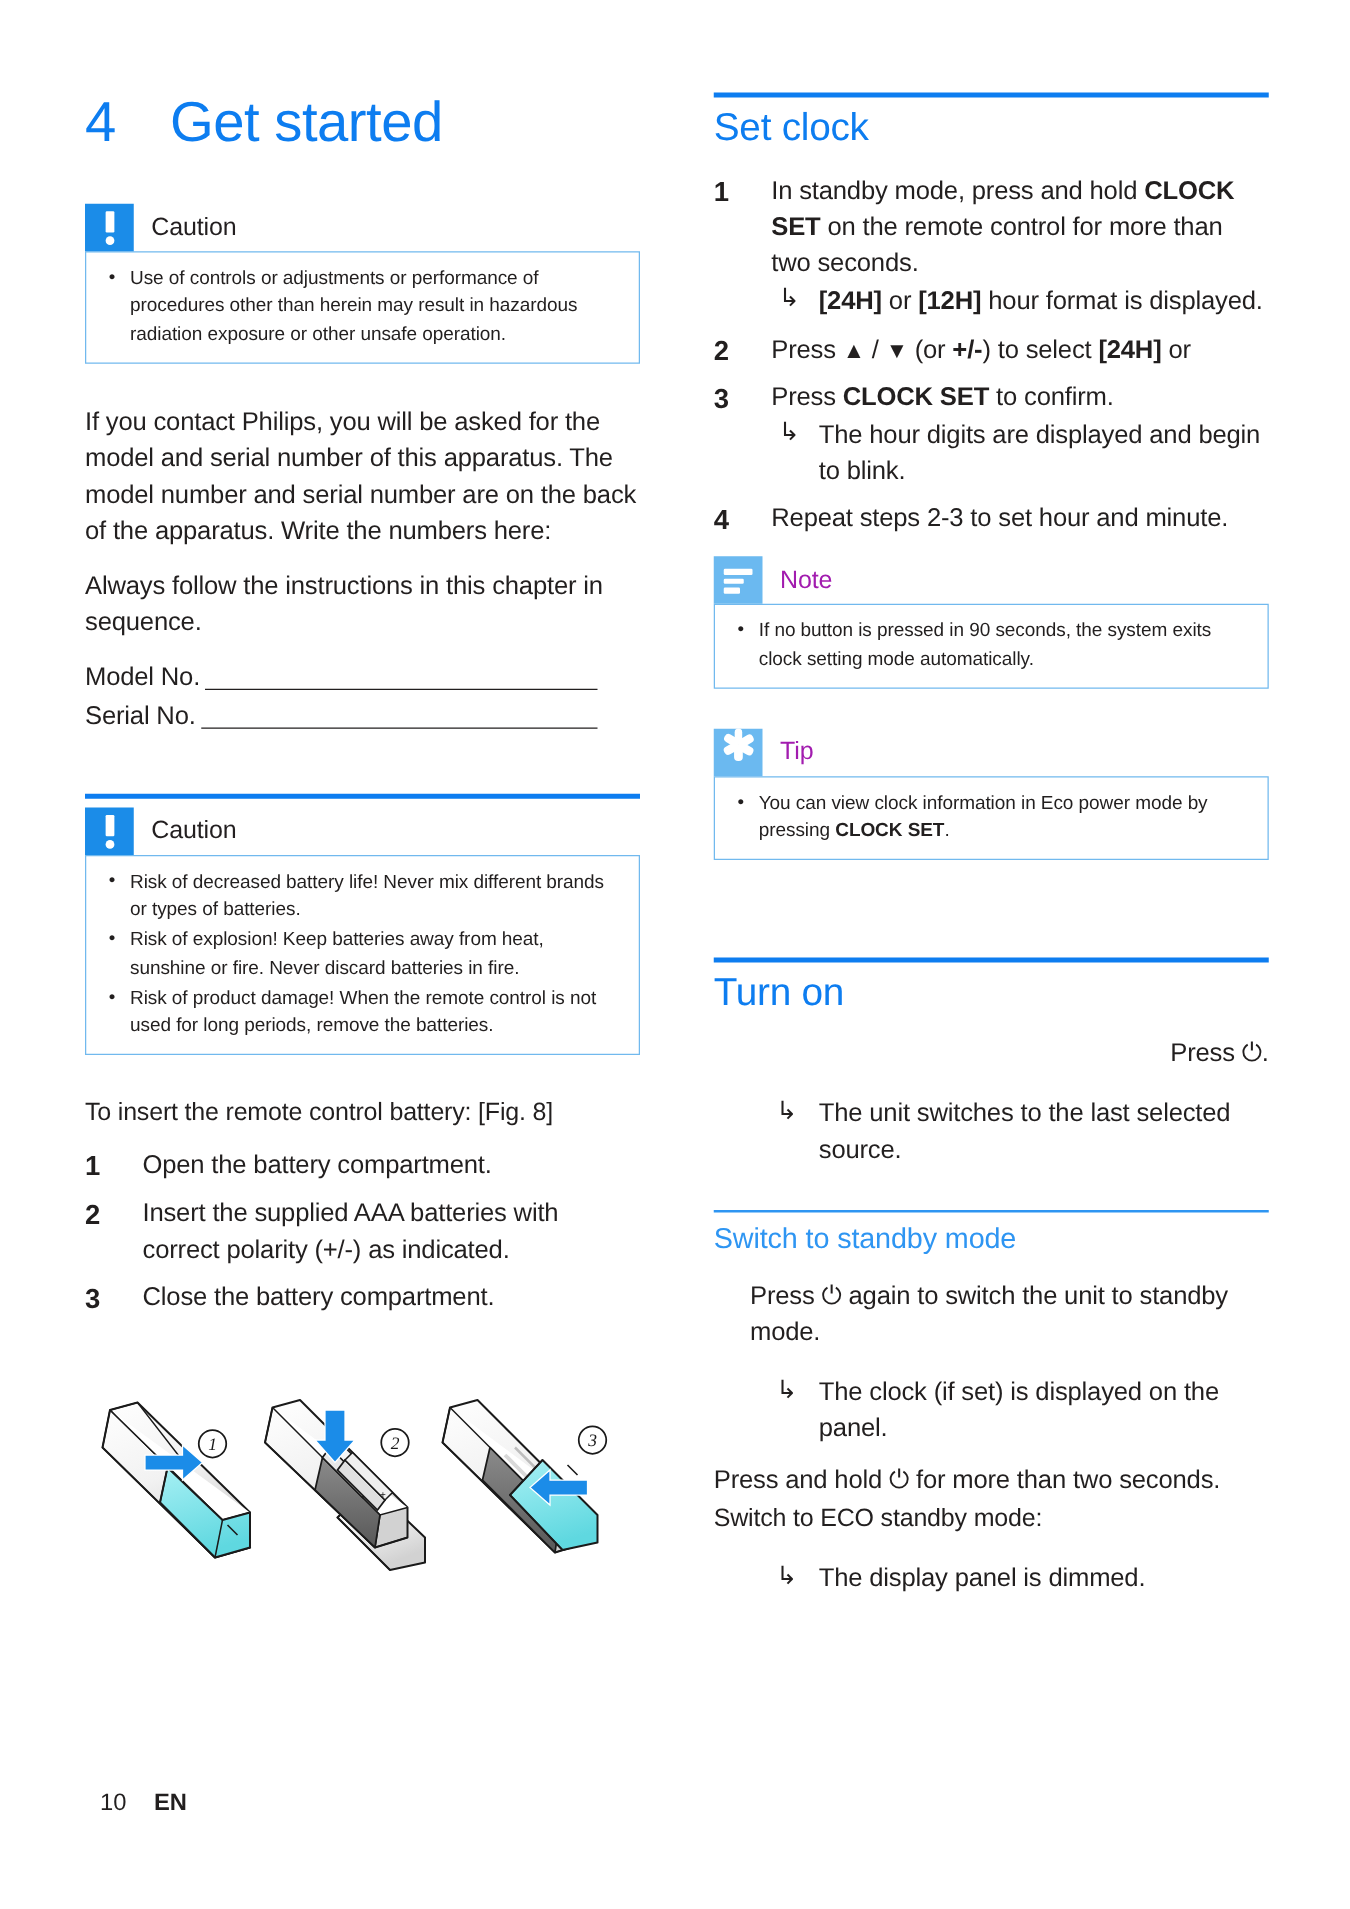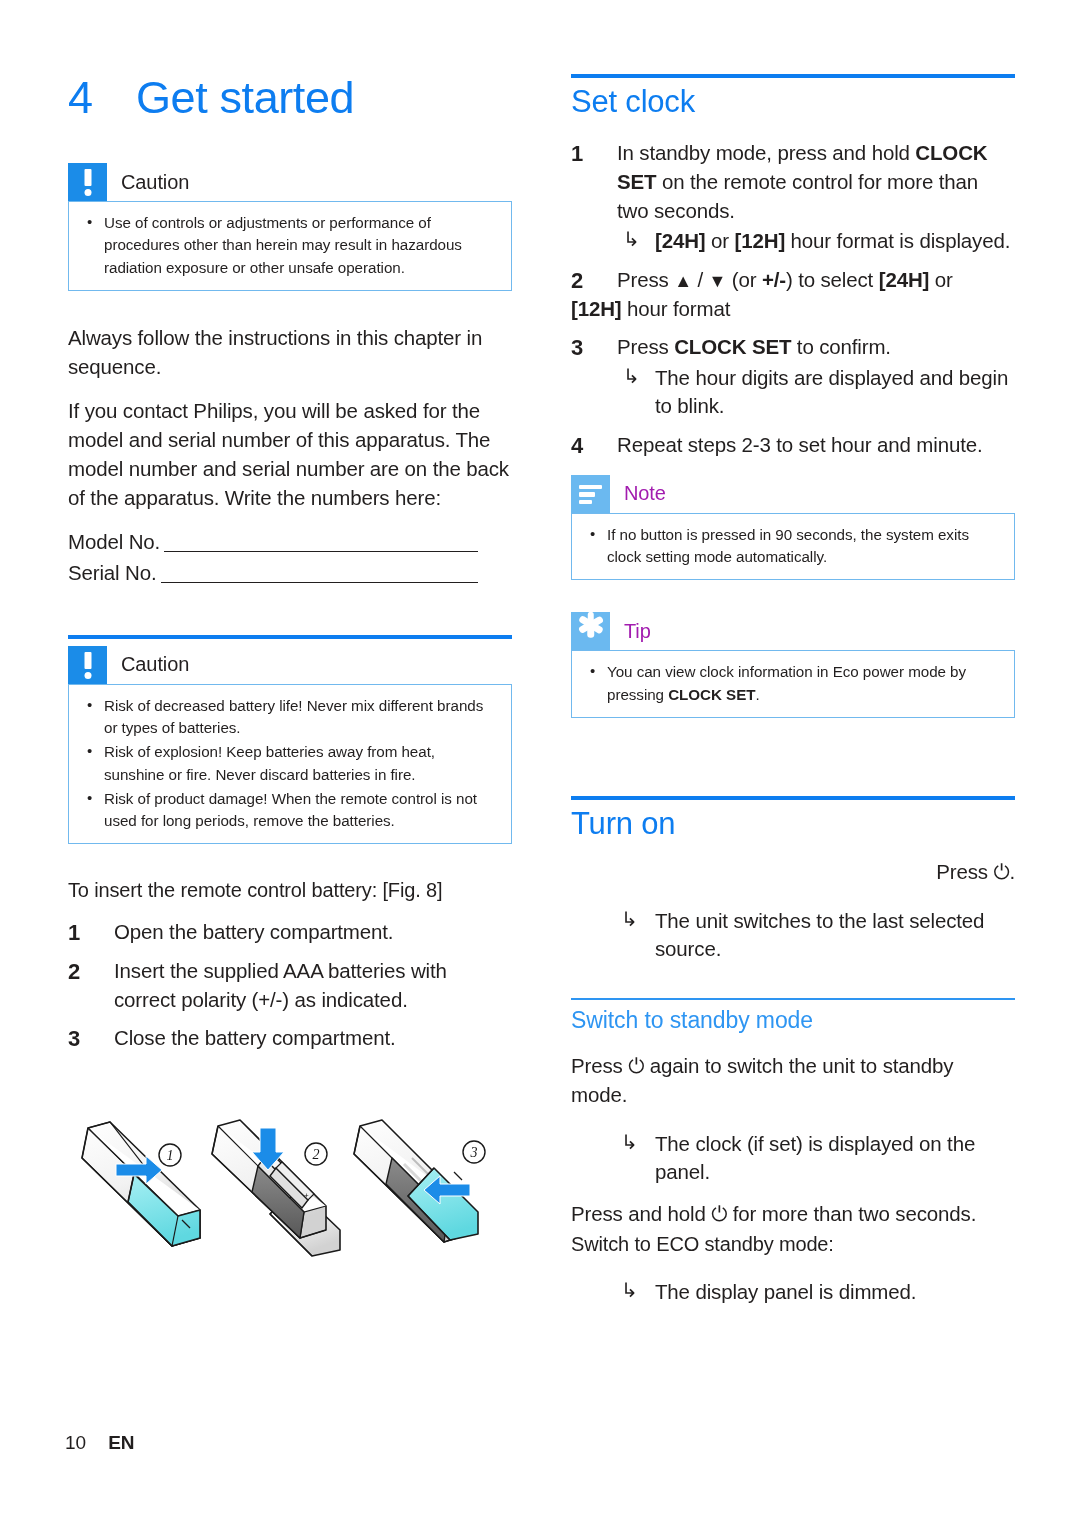--- a/index.html
+++ b/index.html
@@ -280,21 +280,21 @@
     position: absolute;
     left: 60px;
     top: 1118px;
     width: 470px;
     height: 140px;
   }
 
   
   .footer {
     position: absolute;
-    left: 65px;
+    left: 80px;
     top: 1432px;
     font-size: 19px;
     letter-spacing: 0px;
     color: #221f1f;
     display: flex;
     gap: 22px;
     font-weight: 400;
   }
   .footer .pg { font-weight: 300; }
   .footer .lang { font-weight: 700; }
@@ -325,22 +325,22 @@
       </div>
       <div class="callout-body">
         <ul>
           <li>Use of controls or adjustments or performance of procedures other than herein may result in hazardous radiation exposure or other unsafe operation.</li>
         </ul>
       </div>
     </div>
 
     <div class="gap-md"></div>
 
+    <p class="body">If you contact Philips, you will be asked for the model and serial number of this apparatus. The model number and serial number are on the back of the apparatus. Write the numbers here:</p>
     <p class="body">Always follow the instructions in this chapter in sequence.</p>
-    <p class="body">If you contact Philips, you will be asked for the model and serial number of this apparatus. The model number and serial number are on the back of the apparatus. Write the numbers here:</p>
 
     <div class="fill-row">
       <span class="fill-label">Model No.</span>
       <span class="fill-line"></span>
     </div>
     <div class="fill-row">
       <span class="fill-label">Serial No.</span>
       <span class="fill-line"></span>
     </div>
 
@@ -480,21 +480,20 @@
 
     <div class="gap-sm"></div>
 
     <ol class="steps" style="margin-bottom:2px;">
       <li>
         <span>In standby mode, press and hold <span class="bold">CLOCK SET</span> on the remote control for more than two seconds.</span>
         <div class="result"><span class="bold">[24H]</span> or <span class="bold">[12H]</span> hour format is displayed.</div>
       </li>
       <li style="padding-left:46px;">
         <span>Press <span style="font-size:18px;">▲</span> / <span style="font-size:18px;">▼</span> (or <span class="bold">+/-</span>) to select <span class="bold">[24H]</span> or</span>
-        <span class="hang-2" style="margin-left:-46px;"><span class="bold">[12H]</span> hour format</span>
       </li>
       <li>
         <span>Press <span class="bold">CLOCK SET</span> to confirm.</span>
         <div class="result">The hour digits are displayed and begin to blink.</div>
       </li>
       <li>
         <span>Repeat steps 2-3 to set hour and minute.</span>
       </li>
     </ol>
 
@@ -549,21 +548,21 @@
     <p class="body tight" style="margin-bottom:18px;text-align:right;">Press ⏻.</p>
     <div class="result-outer">The unit switches to the last selected source.</div>
 
     <div style="height:34px;"></div>
 
     <div class="rule-thin"></div>
     <h3 class="subsection">Switch to standby mode</h3>
 
     <div style="height:10px;"></div>
 
-    <p class="body tight" style="margin-bottom:2px;"> Press ⏻ again to switch the unit to standby mode.</p>
+    <p class="body tight" style="margin-bottom:2px;margin-left:29px;"> Press ⏻ again to switch the unit to standby mode.</p>
     <div class="result-outer">The clock (if set) is displayed on the panel.</div>
 
     <div style="height:12px;"></div>
 
     <p class="body tight" style="margin-bottom:2px;">Press and hold ⏻ for more than two seconds.</p>
     <p class="body tight semi" style="margin-bottom:12px;font-size:20px;">Switch to ECO standby mode:</p>
     <div class="result-outer">The display panel is dimmed.</div>
   </div>
 
   <div class="footer">

